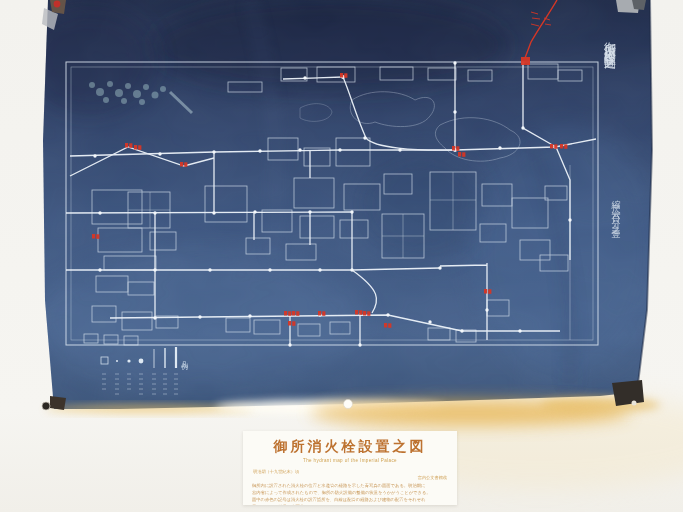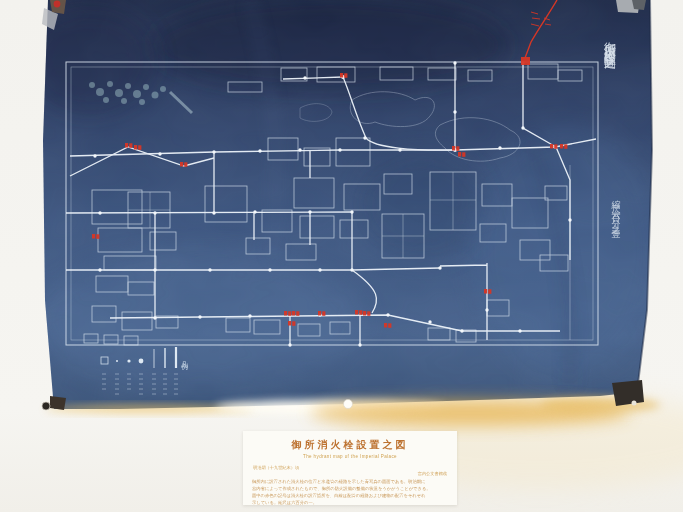--- a/index.html
+++ b/index.html
@@ -7,21 +7,21 @@
          font-family:"Liberation Sans",sans-serif;background:#f5f4f0;}
   #photo svg{position:absolute;left:0;top:0;}
   .vtext{position:absolute;writing-mode:vertical-rl;text-orientation:upright;
          font-family:"DejaVu Serif",serif;color:#dfe8f1;user-select:none;}
   #map-title{left:601px;top:32px;font-size:12px;letter-spacing:2px;opacity:.95;}
   #map-scale{left:609px;top:192px;font-size:9px;letter-spacing:5px;opacity:.85;}
   #legend-title{left:179px;top:355px;font-size:7px;letter-spacing:2px;opacity:.9;color:#d4e2ef;}
   #caption-card{position:absolute;left:243px;top:431px;width:214px;height:74px;
         background:#fcfbf6;box-shadow:0 1px 3px rgba(90,80,60,.15);overflow:hidden;}
   #caption-title{margin-top:7px;text-align:center;font-family:"DejaVu Serif",serif;
-        font-size:10px;font-weight:bold;color:#bd7230;letter-spacing:3px;}
+        font-size:14px;font-weight:bold;color:#bd7230;letter-spacing:3px;}
   #caption-subtitle{text-align:center;font-size:4.5px;color:#cfa04e;margin-top:2px;
         letter-spacing:.4px;}
   .meta-row{display:flex;justify-content:space-between;padding:0 10px;font-size:4.2px;
         color:#d0a258;}
   #meta-left{margin-top:6px;}
   #meta-right{margin-top:1px;justify-content:flex-end;}
   #caption-body{margin-top:3px;padding:0 9px;font-size:4.3px;line-height:1.6;
         color:#c79554;text-align:justify;filter:blur(.25px);}
   #caption-body div{white-space:nowrap;overflow:hidden;}
 </style>

